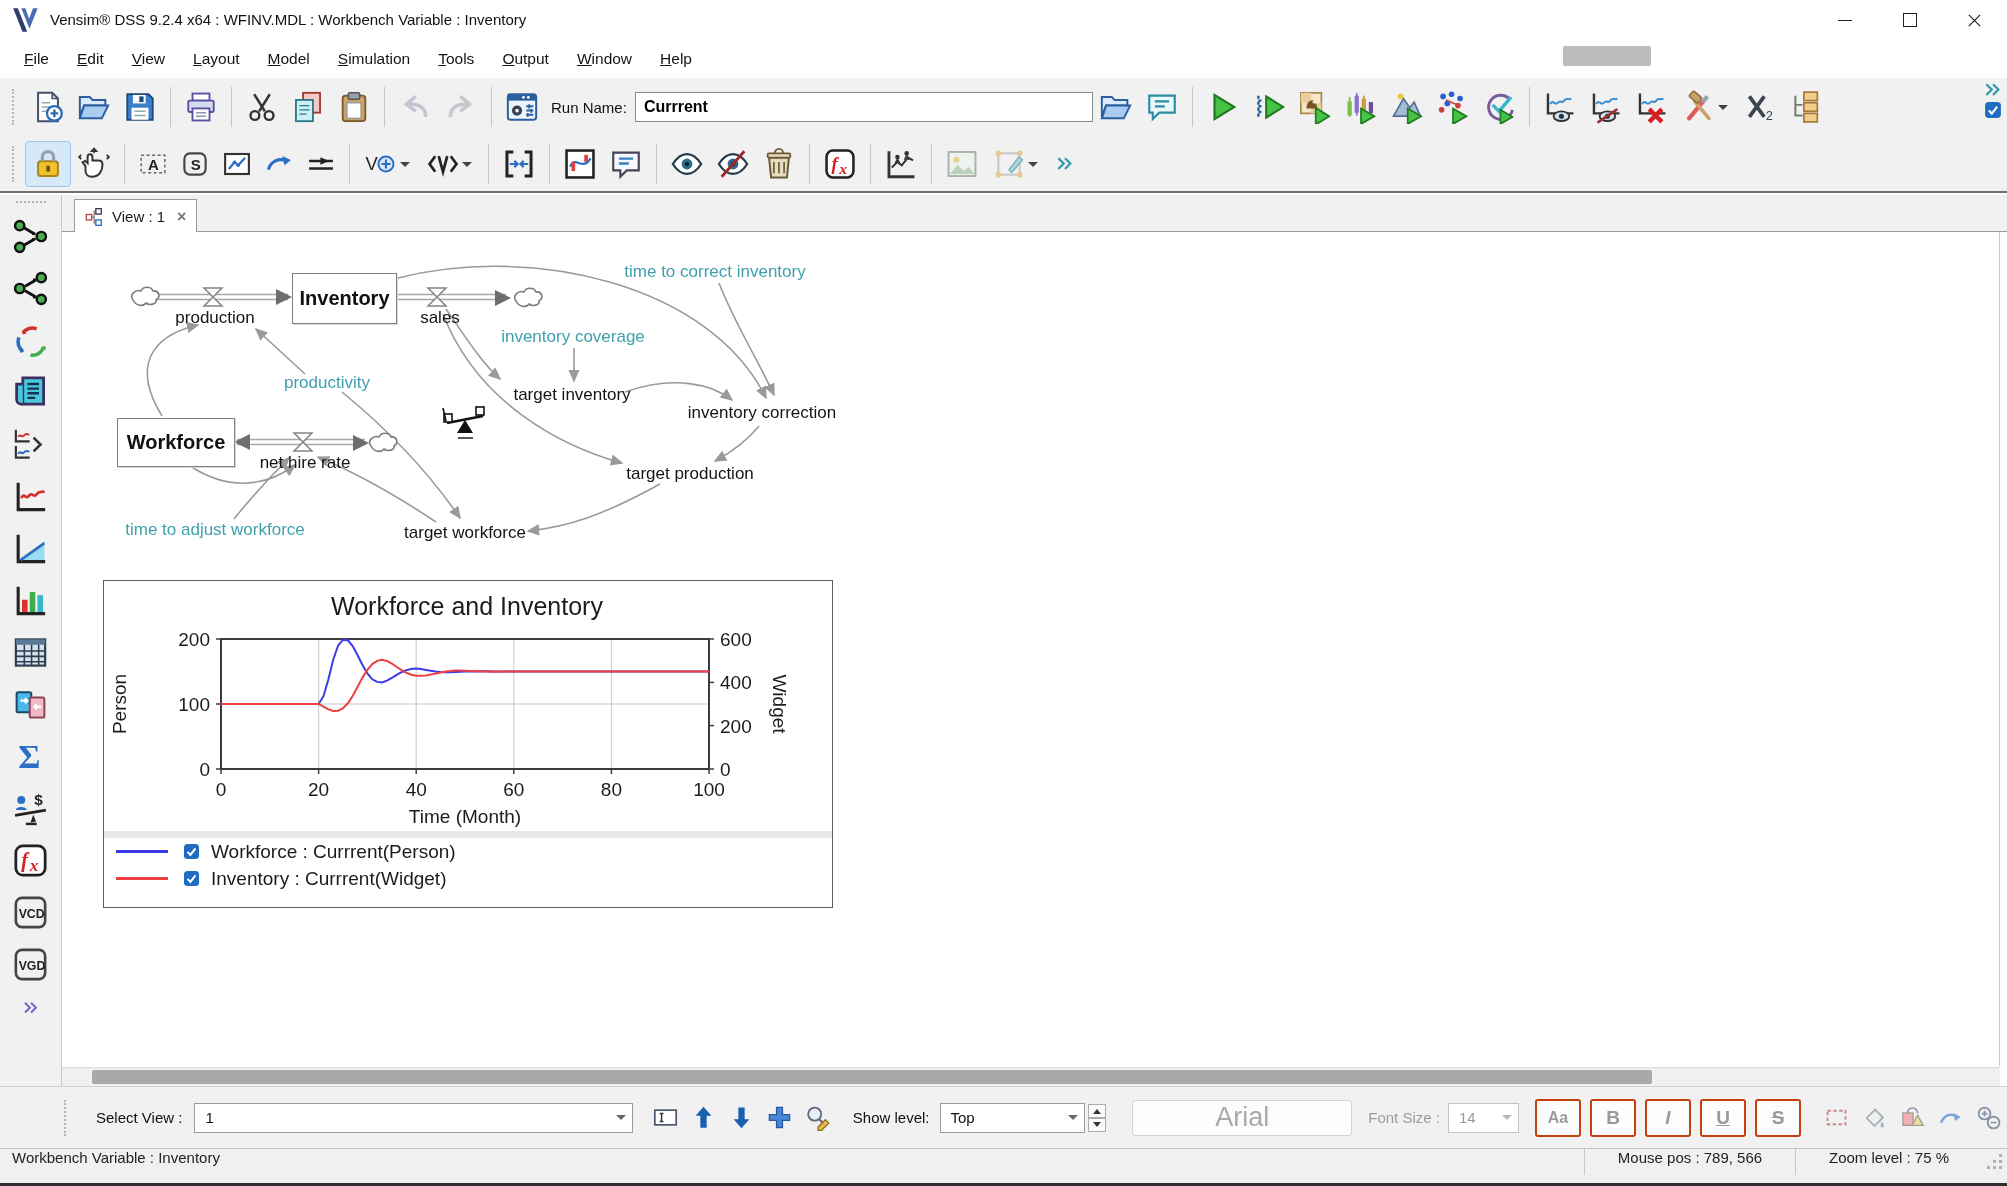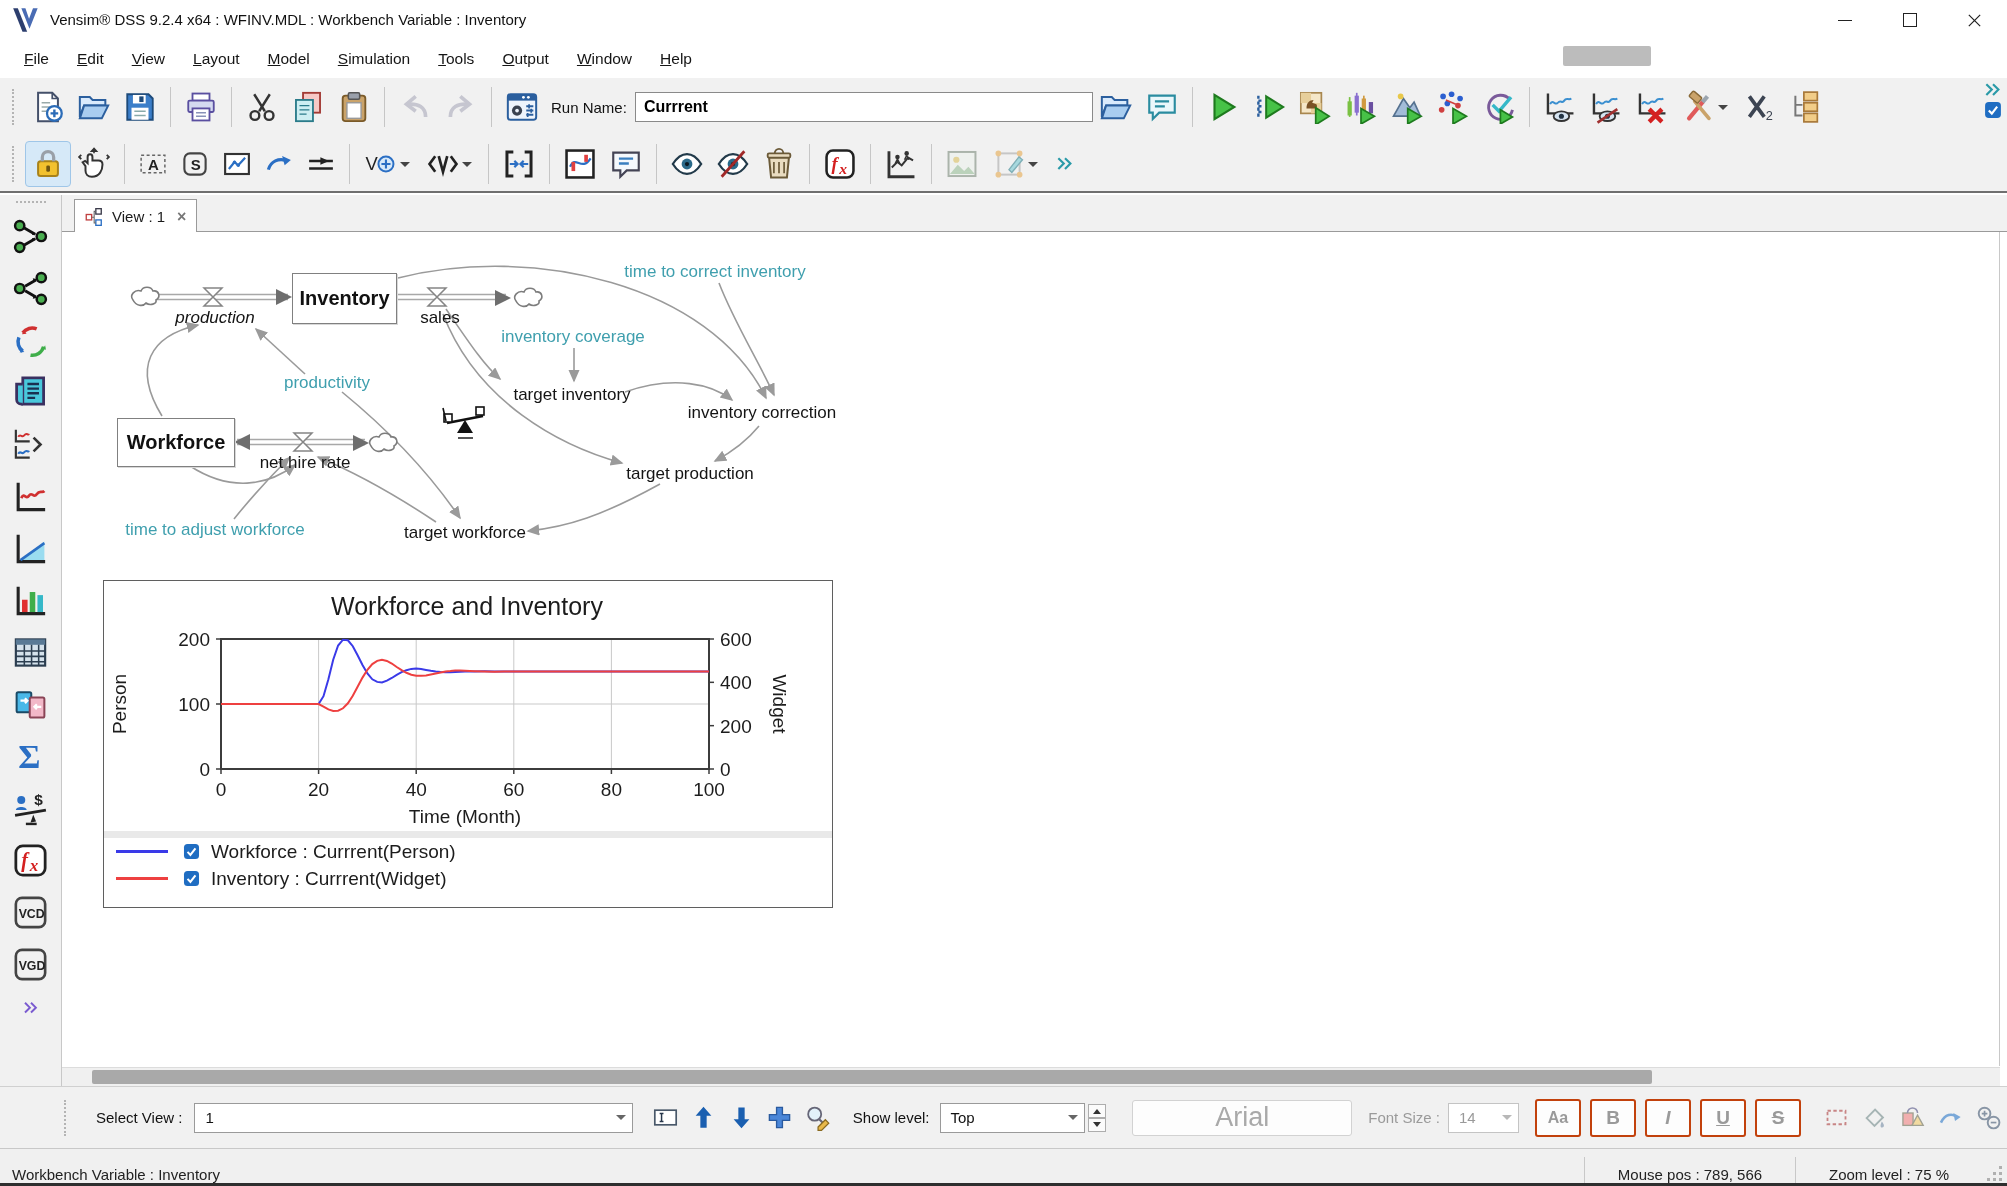--- a/index.html
+++ b/index.html
@@ -80,21 +80,21 @@
   .fontbox{width:222px;height:34px;background:#fdfdfd;border:1px solid #d2d2d2;border-radius:3px;display:flex;align-items:center;justify-content:center;
            font-size:27px;color:#a9a9a9;}
   .stylebtn{min-width:34px;height:34px;background:#fdfdfd;border:2px solid #c2410c;border-radius:3px;display:flex;align-items:center;justify-content:center;
             font-size:19px;font-weight:bold;color:#9a9a9a;margin-left:9px;padding:0 4px;}
   .stylebtn.aa{font-size:16px;}
   .stylebtn.i{font-style:italic;}
   .stylebtn.u{text-decoration:underline;}
   .stylebtn.s{text-decoration:line-through;}
   
   #statusbar{position:absolute;left:0;top:1148px;width:100%;height:35px;background:#f0f0f0;border-top:1px solid #c8c8c8;
-             display:flex;align-items:flex-end;box-sizing:border-box;font-size:15px;color:#222;}
+             display:flex;align-items:flex-start;box-sizing:border-box;font-size:15px;color:#222;}
   .sb-left{margin-left:12px;flex:1 1 auto;}
   .sb-div{width:1px;height:26px;background:#c8c8c8;}
   .sb-seg{text-align:center;white-space:nowrap;}
   .sb-mouse{width:210px;}
   .sb-zoom{width:186px;}
   .sb-grip{width:22px;height:22px;margin-right:3px;position:relative;}
   .sb-grip i{position:absolute;width:3px;height:3px;background:#b0b0b0;}
   #bottomedge{position:absolute;left:0;top:1183px;width:100%;height:3px;background:#2e2e2e;}
 </style>
 </head>
@@ -698,21 +698,21 @@
         <rect x="414" y="175" width="8" height="8" fill="#fff" stroke="#111" stroke-width="1.6"></rect>
         <polygon points="403,188 395,201 411,201" fill="#111"></polygon>
         <line x1="396" y1="206" x2="411" y2="206" stroke="#555" stroke-width="2"></line>
         <line x1="384" y1="189" x2="381" y2="176" stroke="#111" stroke-width="1.6"></line>
       </g>
     </svg>
 
     <div class="stock" style="left:230px;top:41px;width:103px;height:49px;">Inventory</div>
     <div class="stock" style="left:55px;top:186px;width:116px;height:47px;">Workforce</div>
 
-    <div class="dlab" style="left:153px;top:86px;font-style:italic;">production</div>
+    <div class="dlab" style="left:153px;top:86px;">production</div>
     <div class="dlab" style="left:378px;top:86px;">sales</div>
     <div class="dlab" style="left:243px;top:231px;">net hire rate</div>
     <div class="dlab teal" style="left:265px;top:151px;">productivity</div>
     <div class="dlab teal" style="left:653px;top:40px;">time to correct inventory</div>
     <div class="dlab teal" style="left:511px;top:105px;">inventory coverage</div>
     <div class="dlab" style="left:510px;top:163px;">target inventory</div>
     <div class="dlab" style="left:700px;top:181px;">inventory correction</div>
     <div class="dlab" style="left:628px;top:242px;">target production</div>
     <div class="dlab" style="left:403px;top:301px;">target workforce</div>
     <div class="dlab teal" style="left:153px;top:298px;">time to adjust workforce</div>

